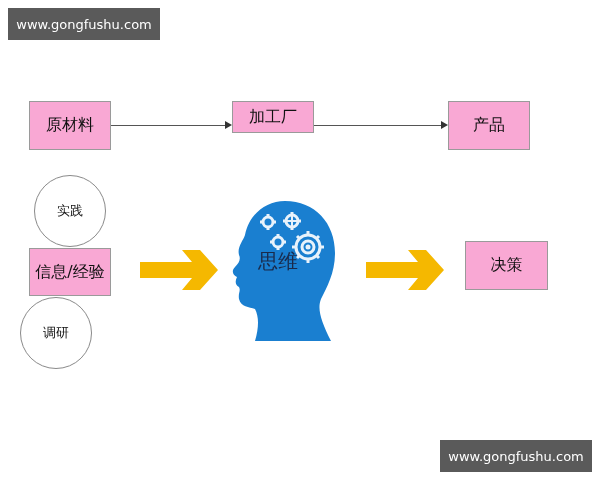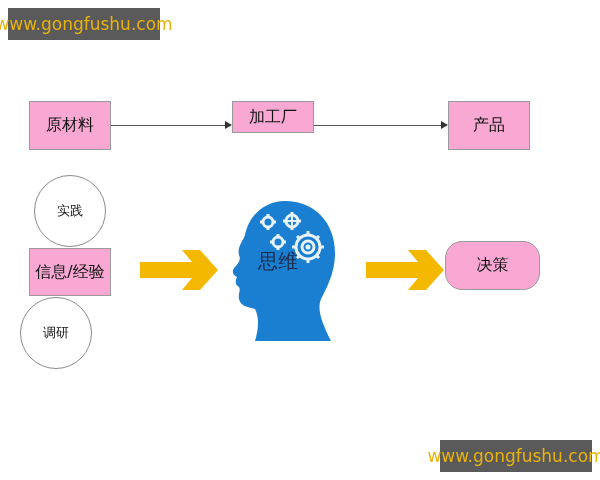--- a/index.html
+++ b/index.html
@@ -1,18 +1,18 @@
 <!DOCTYPE html>
 <html><head>
 <meta charset="utf-8">
 <style>
   html, body { margin:0; padding:0; }
   body { width:600px; height:480px; background:#ffffff; position:relative; overflow:hidden;
          font-family:"DejaVu Sans", sans-serif; color:#111; }
-  .watermark { position:absolute; background:#5a5a5a; color:#eab308; font-size:17px;
+  .watermark { position:absolute; background:#5a5a5a; color:#ffffff; font-size:13px;
                font-family:"DejaVu Sans", sans-serif; display:flex; align-items:center; justify-content:center; }
   .wm-top { left:8px; top:8px; width:152px; height:32px; }
   .wm-bottom { left:440px; top:440px; width:152px; height:32px; }
   .box { position:absolute; border:1px solid #9a9a9a; background:#f9a8d4; display:flex; align-items:center;
          justify-content:center; font-size:16px; box-sizing:border-box; }
   .circle { position:absolute; border:1px solid #8a8a8a; border-radius:50%; background:#fff; display:flex;
             align-items:center; justify-content:center; font-size:13px; box-sizing:border-box; }
   .line { position:absolute; height:1px; background:#555; }
   .arrowhead { position:absolute; width:0; height:0; border-top:4px solid transparent;
                border-bottom:4px solid transparent; border-left:7px solid #333; }
@@ -80,15 +80,15 @@
     <line x1="72" y1="63" x2="75" y2="60"></line>
       <line x1="91" y1="44" x2="94" y2="41"></line>
   </g>
 </svg>
 <div class="head-label">思维</div>
 
 <svg class="big-arrow" style="left:366px;top:248px;" width="78" height="44" viewBox="0 0 78 44">
   <polygon points="0,14 52,14 42,2 60,2 78,22 60,42 42,42 52,30 0,30" fill="#f5b800"></polygon>
 </svg>
 
-<div class="box" style="left:445px;top:241px;width:95px;height:49px;border-radius:17px;">决策</div>
+<div class="box" style="left:465px;top:241px;width:83px;height:49px;">决策</div>
 
 <div class="watermark wm-bottom">www.gongfushu.com</div>
 
 </body></html>

